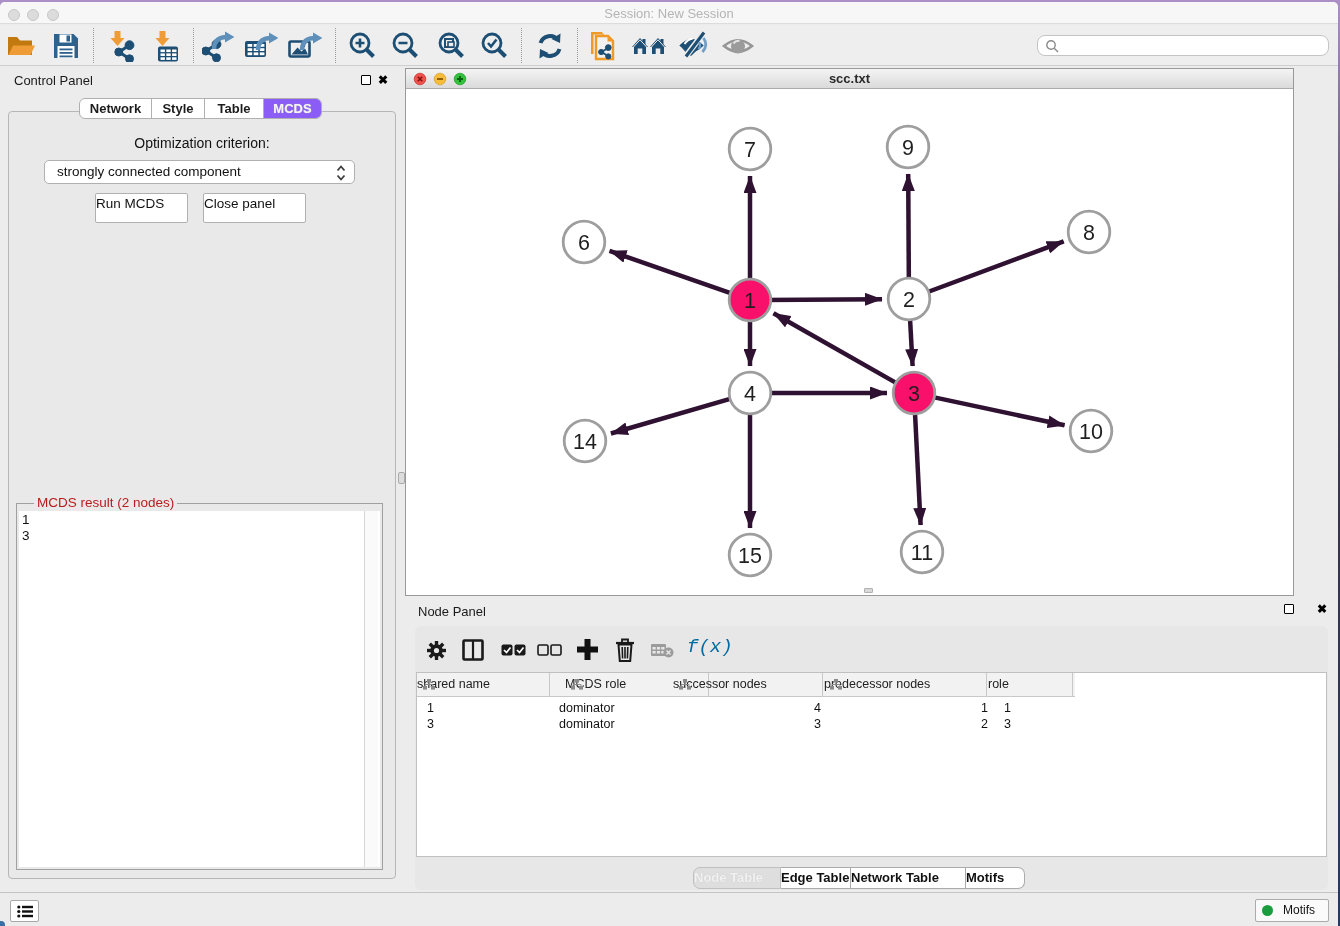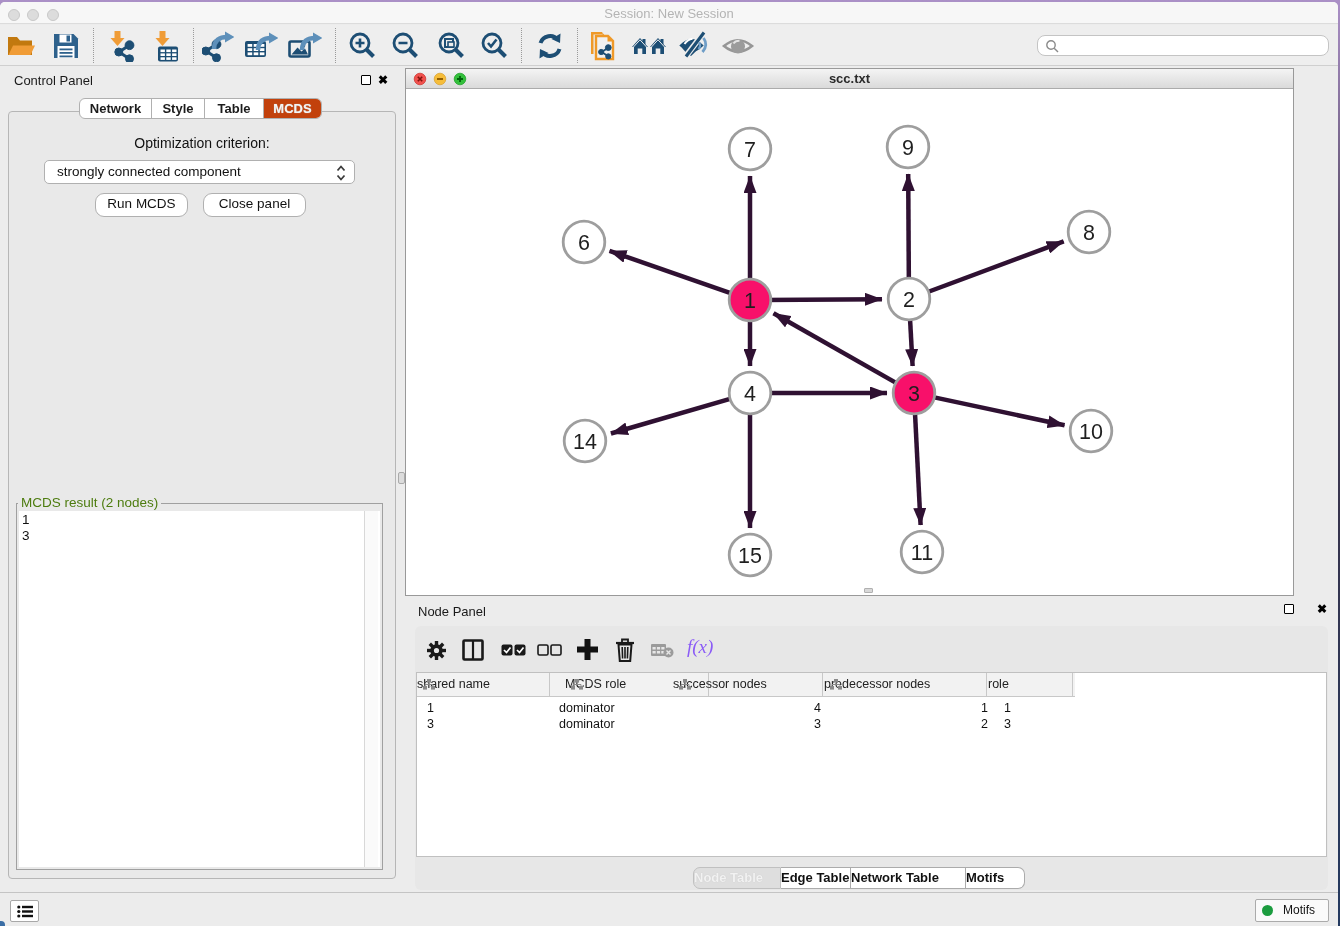--- a/index.html
+++ b/index.html
@@ -15,26 +15,26 @@
 .searchbox{position:absolute;left:1037px;top:10px;width:292px;height:21px;background:#fff;border:1px solid #c4c4c4;border-radius:8px}
 .searchbox svg{position:absolute;left:7px;top:3px}
 
 .cp-title{position:absolute;left:14px;top:71px;font-size:13px;color:#1a1a1a}
 .float-ic{position:absolute;width:10px;height:10px;border:1.5px solid #000;border-radius:1px;background:#fff}
 .close-ic{position:absolute;font-size:12px;font-weight:bold;color:#000;line-height:12px}
 .cp-box{position:absolute;left:8px;top:109px;width:388px;height:768px;background:#e9e9e9;border:1px solid #b6b6b6;border-radius:4px}
 .tabs{position:absolute;left:79px;top:96px;height:21px;display:flex;border:1px solid #b0b0b0;border-radius:6px;overflow:hidden;background:#fff;z-index:5}
 .tab{font-size:13px;font-weight:bold;color:#1c1c1c;text-align:center;line-height:19px;border-right:1px solid #b0b0b0}
 .tab:last-child{border-right:none}
-.tab.sel{background:#c2410c;color:#f4f4f4;text-shadow:0 0 1px #bdbdbd}
+.tab.sel{background:#8b5cf6;color:#f4f4f4;text-shadow:0 0 1px #bdbdbd}
 .opt-label{position:absolute;left:8px;top:133px;width:388px;text-align:center;font-size:14px;color:#111}
 .dropdown{position:absolute;left:44px;top:158px;width:311px;height:24px;background:#fff;border:1px solid #b0b0b0;border-radius:5px;font-size:13.5px;color:#111;line-height:22px;padding-left:12px}
-.btn{position:absolute;height:24px;background:#fff;border:1px solid #b0b0b0;border-radius:9px;font-size:13.5px;color:#111;text-align:center;line-height:19px}
+.btn{position:absolute;height:30px;background:#fff;border:1px solid #b0b0b0;border-radius:2px;font-size:13.5px;color:#111;text-align:left;line-height:19px}
 .fieldset{position:absolute;left:16px;top:501px;width:367px;height:367px;border:1px solid #a0a0a0}
-.legend{position:absolute;left:1px;top:-9px;background:#e9e9e9;padding:0 3px;font-size:13.5px;color:#4d7c0f}
+.legend{position:absolute;left:17px;top:-9px;background:#e9e9e9;padding:0 3px;font-size:13.5px;color:#b91c1c}
 .resultarea{position:absolute;left:2px;top:7px;width:361px;height:356px;background:#fff}
 .scrolltrack{position:absolute;right:2px;top:0;width:14px;height:100%;background:#fafafa;border-left:1px solid #d8d8d8}
 .resulttext{position:absolute;left:3px;top:1px;font-size:13.5px;color:#111;line-height:16px}
 
 .netwin{position:absolute;left:405px;top:66px;width:889px;height:528px;background:#fff;border:1px solid #999}
 .nettitle{position:absolute;left:0;top:0;width:100%;height:20px;background:linear-gradient(180deg,#f4f4f4,#dadada);border-bottom:1px solid #ababab}
 .ntext{position:absolute;top:2px;width:100%;text-align:center;font-size:13px;font-weight:bold;color:#2a2a2a}
 
 .tp-box{position:absolute;left:415px;top:624px;width:913px;height:264px;background:#e7e7e7;border-radius:6px}
 .tp-white{position:absolute;left:416px;top:670px;width:911px;height:185px;background:#fff;border:1px solid #c0c0c0}
@@ -388,21 +388,21 @@
             <rect x="10.3" y="4" width="3.2" height="2.5"></rect>
 <rect x="1.5" y="8" width="3.2" height="2.5"></rect>
             <rect x="5.9" y="8" width="3.2" height="2.5"></rect>
             <rect x="10.3" y="8" width="3.2" height="2.5"></rect>
           </g>
 <circle cx="17.5" cy="9.5" r="5" fill="#9b9b9b"></circle>
 <path d="M15.5 7.5 L19.5 11.5 M19.5 7.5 L15.5 11.5" stroke="#e7e7e7" stroke-width="1.4"></path>
         </g>
       </svg></div>
     <div class="abs" style="left:687px;top:634px">
-      <div style="font-family:Liberation Serif, serif;font-style:italic;font-size:19px;color:#8b5cf6">f(x)</div>
+      <div style="font-family:Liberation Mono, monospace;font-style:italic;font-size:19px;color:#0369a1">f(x)</div>
     </div>
   <div class="tp-white" id="tpwhite">
       <div class="th-row" style="left:0;width:658px;position:absolute">
         <div class="th-cell" style="left:0px;width:133px"><svg width="12" height="11" viewBox="0 0 12 11" style="position:absolute;left:6px;top:6px">
 <g fill="#8a8a8a">
               <rect x="4" y="0" width="4" height="3.6"></rect>
 <rect x="0" y="7" width="4" height="3.6"></rect>
               <rect x="8" y="7" width="4" height="3.6"></rect>
 <path d="M6 3.6 L6 5.5 M2 7 L2 5.5 L10 5.5 L10 7" stroke="#8a8a8a" stroke-width="1" fill="none"></path>
             </g>

